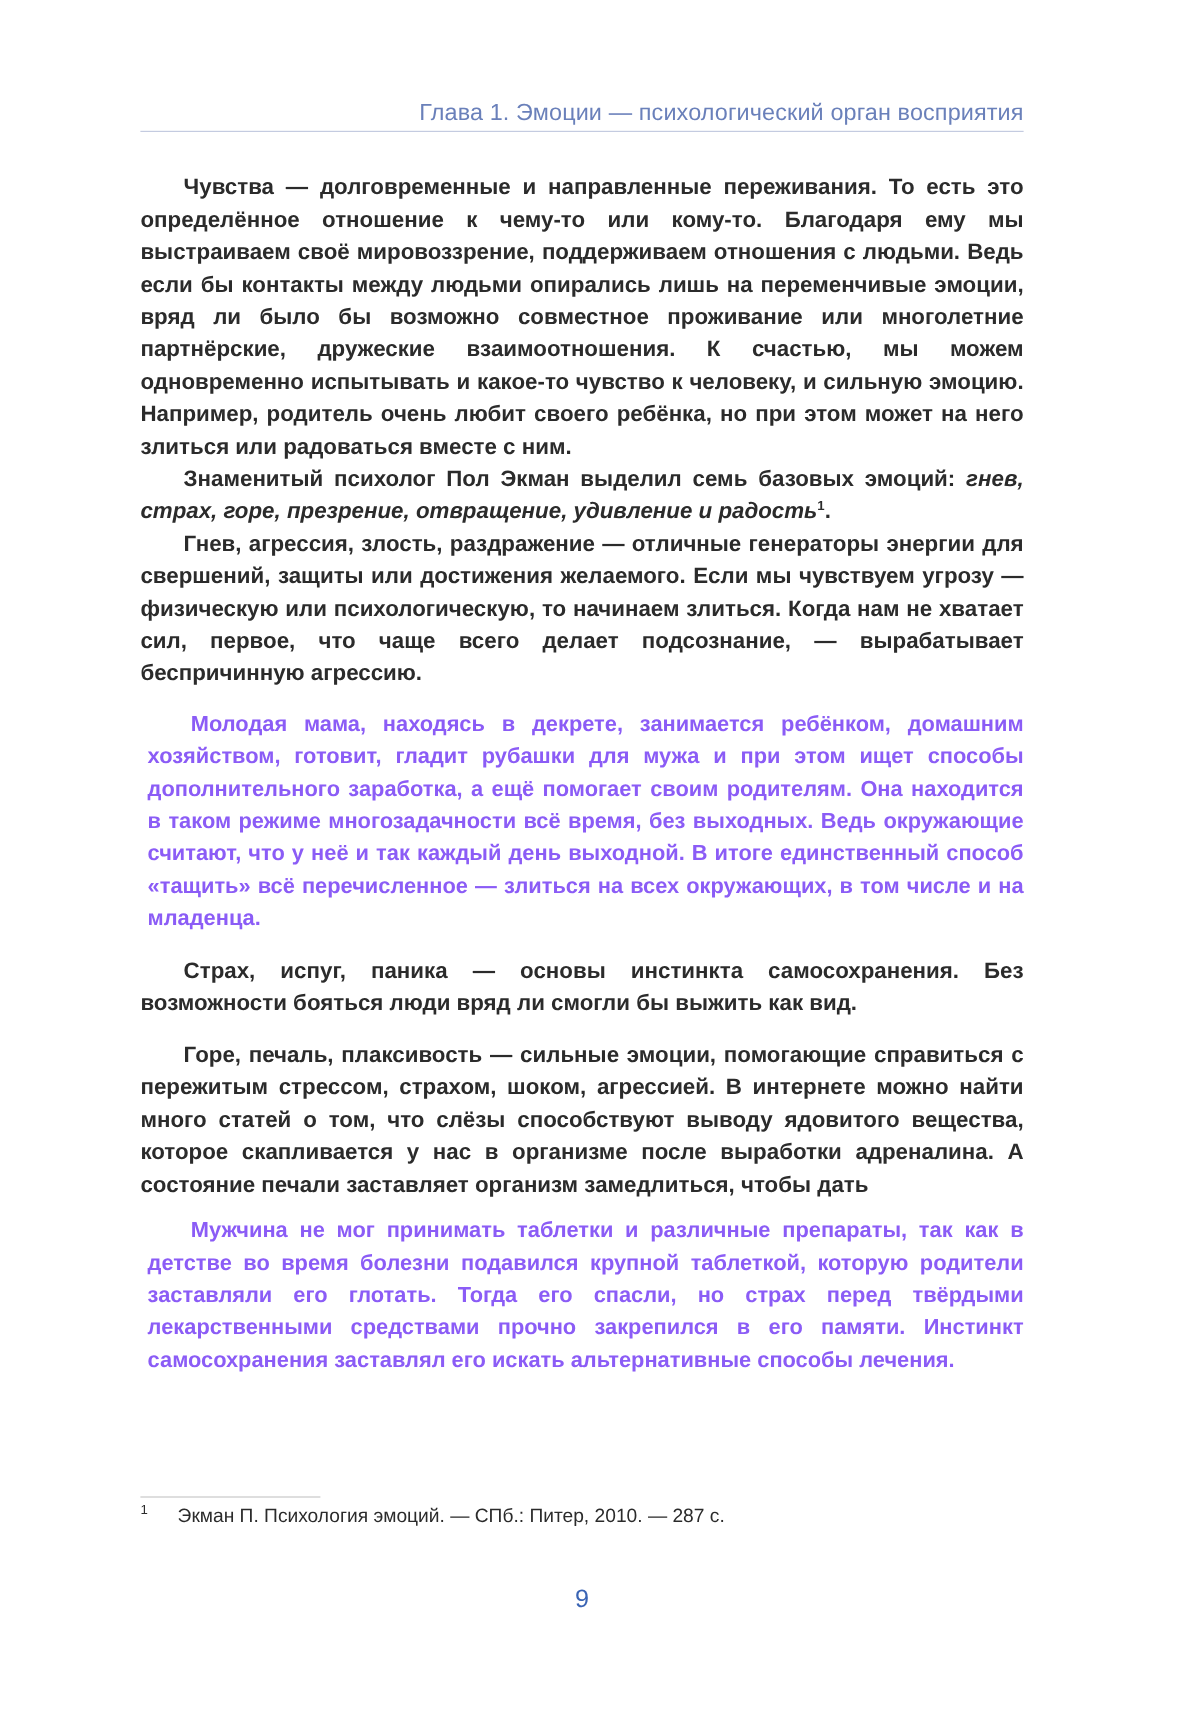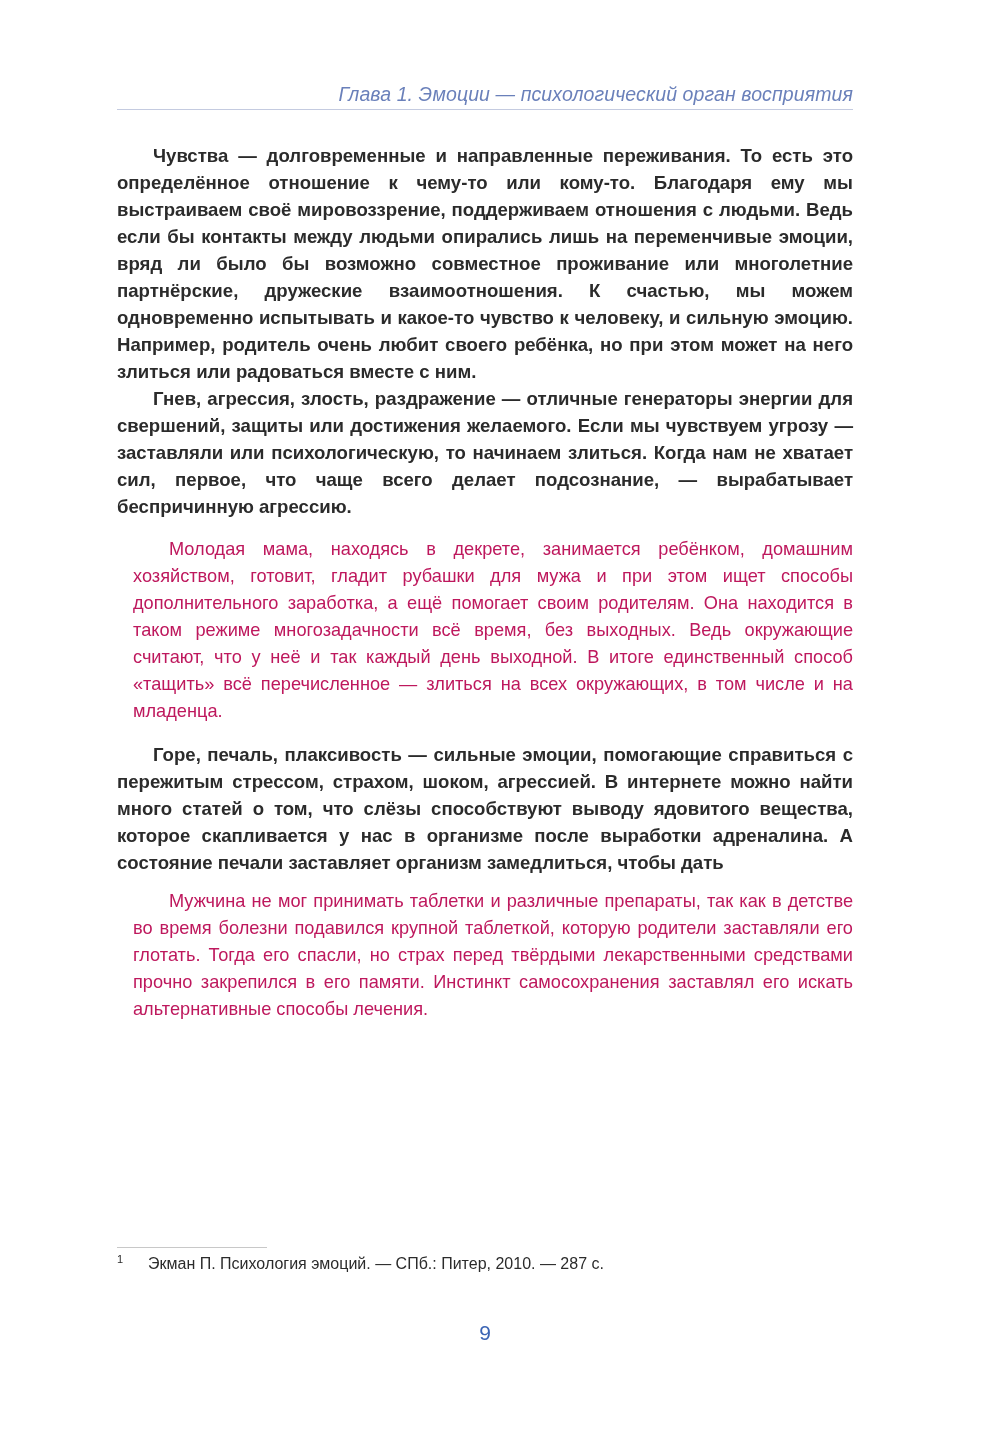--- a/index.html
+++ b/index.html
@@ -1,44 +1,46 @@
 <!DOCTYPE html>
 <html><head>
 <meta charset="utf-8">
 <style>
   html, body { margin: 0; padding: 0; background: #ffffff; }
   body { width: 1000px; height: 1447px; position: relative; overflow: hidden;
          font-family: "Liberation Sans", sans-serif; color: #2b2b2b; }
   .page { position: absolute; left: 117px; top: 0; width: 736px; }
   .running-head { position: absolute; top: 83px; left: 0; width: 736px; text-align: right;
-         font-style: italic; font-size: 19.5px; color: #6a80ba; letter-spacing: 0.1px; }
+         font-size: 19.5px; color: #6a80ba; letter-spacing: 0.1px; }
   .head-rule { position: absolute; top: 109px; left: 0; width: 736px; height: 1px; background: #c4cbe0; }
   .body { position: absolute; top: 142px; left: 0; width: 736px; font-size: 18.6px; line-height: 27px; }
   .body p { margin: 0; text-align: justify; text-align-last: left; }
   .body p.indent { text-indent: 36px; font-weight: bold; }
-  .body p.example { color: #be185d; font-weight: normal; font-size: 18.2px; margin: 12px 0 12px 16px; }
+  .body p.example { color: #8b5cf6; font-weight: bold; font-size: 18.2px; margin: 12px 0 12px 6px; }
   .body p.example + p { }
   sup { font-size: 11px; line-height: 0; vertical-align: 7px; }
   .fn-rule { position: absolute; top: 1247px; left: 0; width: 150px; height: 1px; background: #c8c8c8; }
   .footnote { position: absolute; top: 1253px; left: 0; width: 736px; font-size: 16px; color: #2b2b2b; }
   .footnote .fn-num { display: inline-block; width: 31px; font-size: 11px; vertical-align: 6px; }
   .page-number { position: absolute; top: 1321px; left: 0; width: 736px; text-align: center;
          font-size: 21px; color: #3a64b4; }
 </style>
 </head>
 <body>
 
 <div class="page">
   <div class="running-head">Глава 1. Эмоции — психологический орган восприятия</div>
   <div class="head-rule"></div>
 
   <div class="body">
     <p class="indent">Чувства — долговременные и направленные переживания. То есть это определённое отношение к чему-то или кому-то. Благодаря ему мы выстраиваем своё мировоззрение, поддерживаем отношения с людьми. Ведь если бы контакты между людьми опирались лишь на переменчивые эмоции, вряд ли было бы возможно совместное проживание или многолетние партнёрские, дружеские взаимоотношения. К счастью, мы можем одновременно испытывать и какое-то чувство к человеку, и сильную эмоцию. Например, родитель очень любит своего ребёнка, но при этом может на него злиться или радоваться вместе с ним.</p>
-    <p class="indent" style="margin-bottom:16px;">Гнев, агрессия, злость, раздражение — отличные генераторы энергии для свершений, защиты или достижения желаемого. Если мы чувствуем угрозу — заставляли или психологическую, то начинаем злиться. Когда нам не хватает сил, первое, что чаще всего делает подсознание, — вырабатывает беспричинную агрессию.</p>
+    <p class="indent"><span>Знаменитый психолог Пол Экман выделил семь базовых эмоций: </span><em>гнев, страх, горе, презрение, отвращение, удивление и радость</em><sup>1</sup><span>.</span></p>
+    <p class="indent" style="margin-bottom:16px;">Гнев, агрессия, злость, раздражение — отличные генераторы энергии для свершений, защиты или достижения желаемого. Если мы чувствуем угрозу — физическую или психологическую, то начинаем злиться. Когда нам не хватает сил, первое, что чаще всего делает подсознание, — вырабатывает беспричинную агрессию.</p>
     <p class="indent example" style="margin-bottom:16px;">Молодая мама, находясь в декрете, занимается ребёнком, домашним хозяйством, готовит, гладит рубашки для мужа и при этом ищет способы дополнительного заработка, а ещё помогает своим родителям. Она находится в таком режиме многозадачности всё время, без выходных. Ведь окружающие считают, что у неё и так каждый день выходной. В итоге единственный способ «тащить» всё перечисленное — злиться на всех окружающих, в том числе и на младенца.</p>
+    <p class="indent" style="margin-bottom:16px;">Страх, испуг, паника — основы инстинкта самосохранения. Без возможности бояться люди вряд ли смогли бы выжить как вид.</p>
     <p class="indent">Горе, печаль, плаксивость — сильные эмоции, помогающие справиться с пережитым стрессом, страхом, шоком, агрессией. В интернете можно найти много статей о том, что слёзы способствуют выводу ядовитого вещества, которое скапливается у нас в организме после выработки адреналина. А состояние печали заставляет организм замедлиться, чтобы дать</p>
     <p class="indent example" style="margin-bottom:16px;">Мужчина не мог принимать таблетки и различные препараты, так как в детстве во время болезни подавился крупной таблеткой, которую родители заставляли его глотать. Тогда его спасли, но страх перед твёрдыми лекарственными средствами прочно закрепился в его памяти. Инстинкт самосохранения заставлял его искать альтернативные способы лечения.</p>
   </div>
 
   <div class="fn-rule"></div>
   <div class="footnote">
     <span class="fn-num">1</span><span>Экман П. Психология эмоций. — СПб.: Питер, 2010. — 287 с.</span>
   </div>
 
   <div class="page-number">9</div>

